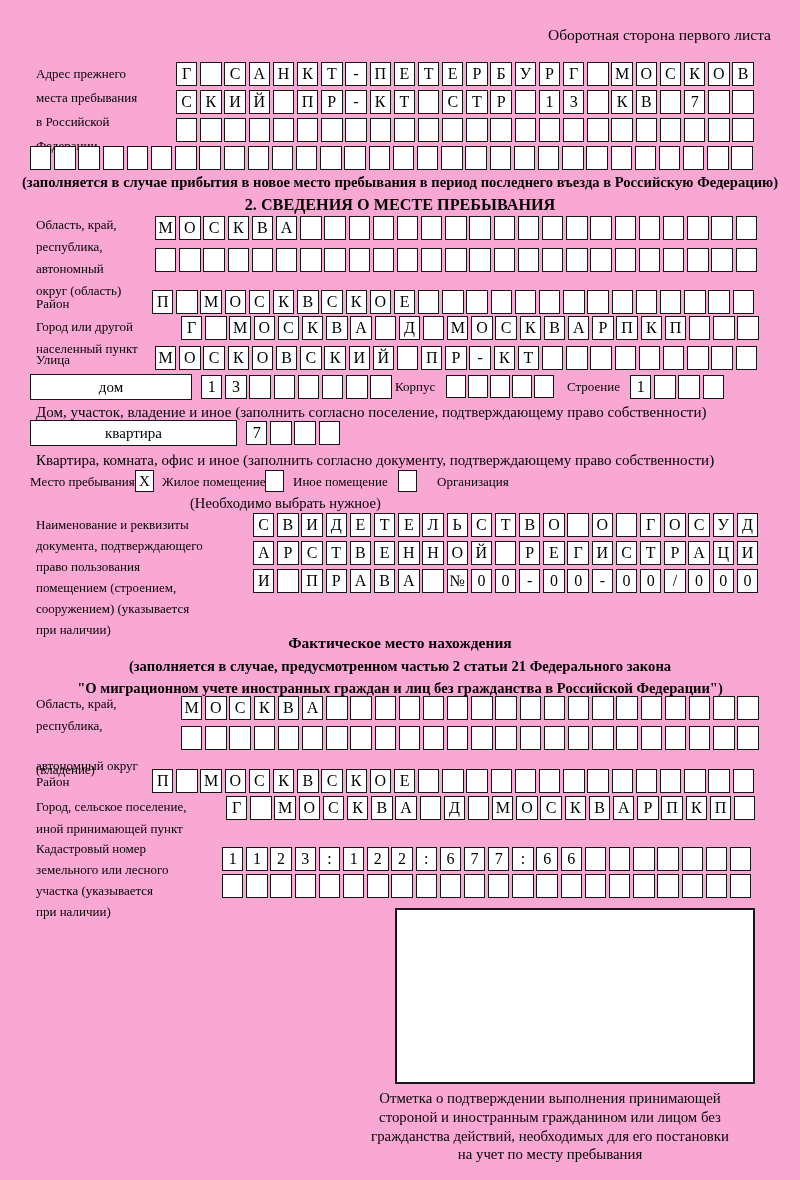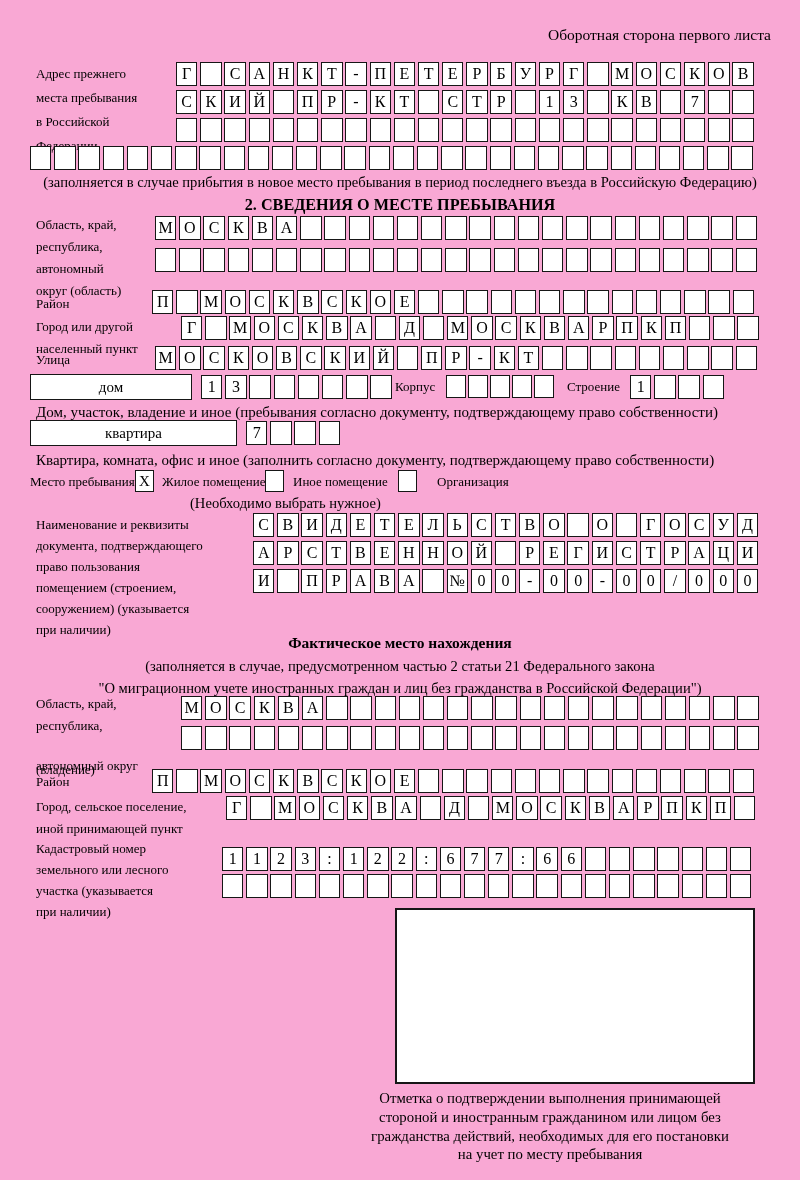--- a/index.html
+++ b/index.html
@@ -1,20 +1,20 @@
 <!DOCTYPE html>
 <html><head>
 <meta charset="utf-8">
 <style>
   html,body{margin:0;padding:0;background:#fff;}
   #page{position:relative;width:800px;height:1180px;background:#f9a8d4;
         font-family:"Liberation Serif","DejaVu Serif",serif;color:#000;overflow:hidden;}
   .lbl{position:absolute;font-size:13px;line-height:20px;white-space:nowrap;}
   .cap{position:absolute;font-size:14.6px;line-height:18px;white-space:nowrap;}
-  .center{left:0;width:800px;text-align:center;white-space:normal;}
+  .center{left:0;width:800px;text-align:center;white-space:normal;font-weight:bold;}
   .title{position:absolute;left:0;width:800px;text-align:center;font-weight:bold;font-size:16.2px;}
   .boxrow{position:absolute;display:flex;gap:2.8px;}
   .cell{width:21.4px;height:24px;border:1.8px solid #161616;box-sizing:border-box;
         display:flex;align-items:center;justify-content:center;
         font-size:16px;line-height:16px;background:#fff;flex:0 0 auto;}
   .sm .cell{width:19.5px;height:23px;}
   .bigfield{position:absolute;border:1.8px solid #161616;box-sizing:border-box;
         display:flex;align-items:center;justify-content:center;font-size:15px;background:#fff;}
   .checkbox{position:absolute;width:19px;height:22px;border:1.8px solid #161616;box-sizing:border-box;
         display:flex;align-items:center;justify-content:center;font-size:15px;background:#fff;}
@@ -311,21 +311,21 @@
       <div class="cell"></div>
       <div class="cell"></div>
     </div>
   <div class="lbl" style="left:567px;top:377px">Строение</div>
   <div class="boxrow" style="left:630px;top:375px">
       <div class="cell">1</div>
       <div class="cell"></div>
       <div class="cell"></div>
       <div class="cell"></div>
     </div>
-  <div class="cap" style="left:36px;top:403px;font-size:15px">Дом, участок, владение и иное (пребывания согласно документу, подтверждающему право собственности)</div>
+  <div class="cap" style="left:36px;top:403px;font-size:15px">Дом, участок, владение и иное (заполнить согласно поселение, подтверждающему право собственности)</div>
 
   <div class="bigfield" style="left:30px;top:420px;width:207px;height:26px">квартира</div>
   <div class="boxrow" style="left:246px;top:421px">
       <div class="cell">7</div>
       <div class="cell"></div>
       <div class="cell"></div>
       <div class="cell"></div>
     </div>
   <div class="cap" style="left:36px;top:451px;font-size:15px">Квартира, комната, офис и иное (заполнить согласно документу, подтверждающему право собственности)</div>
 

